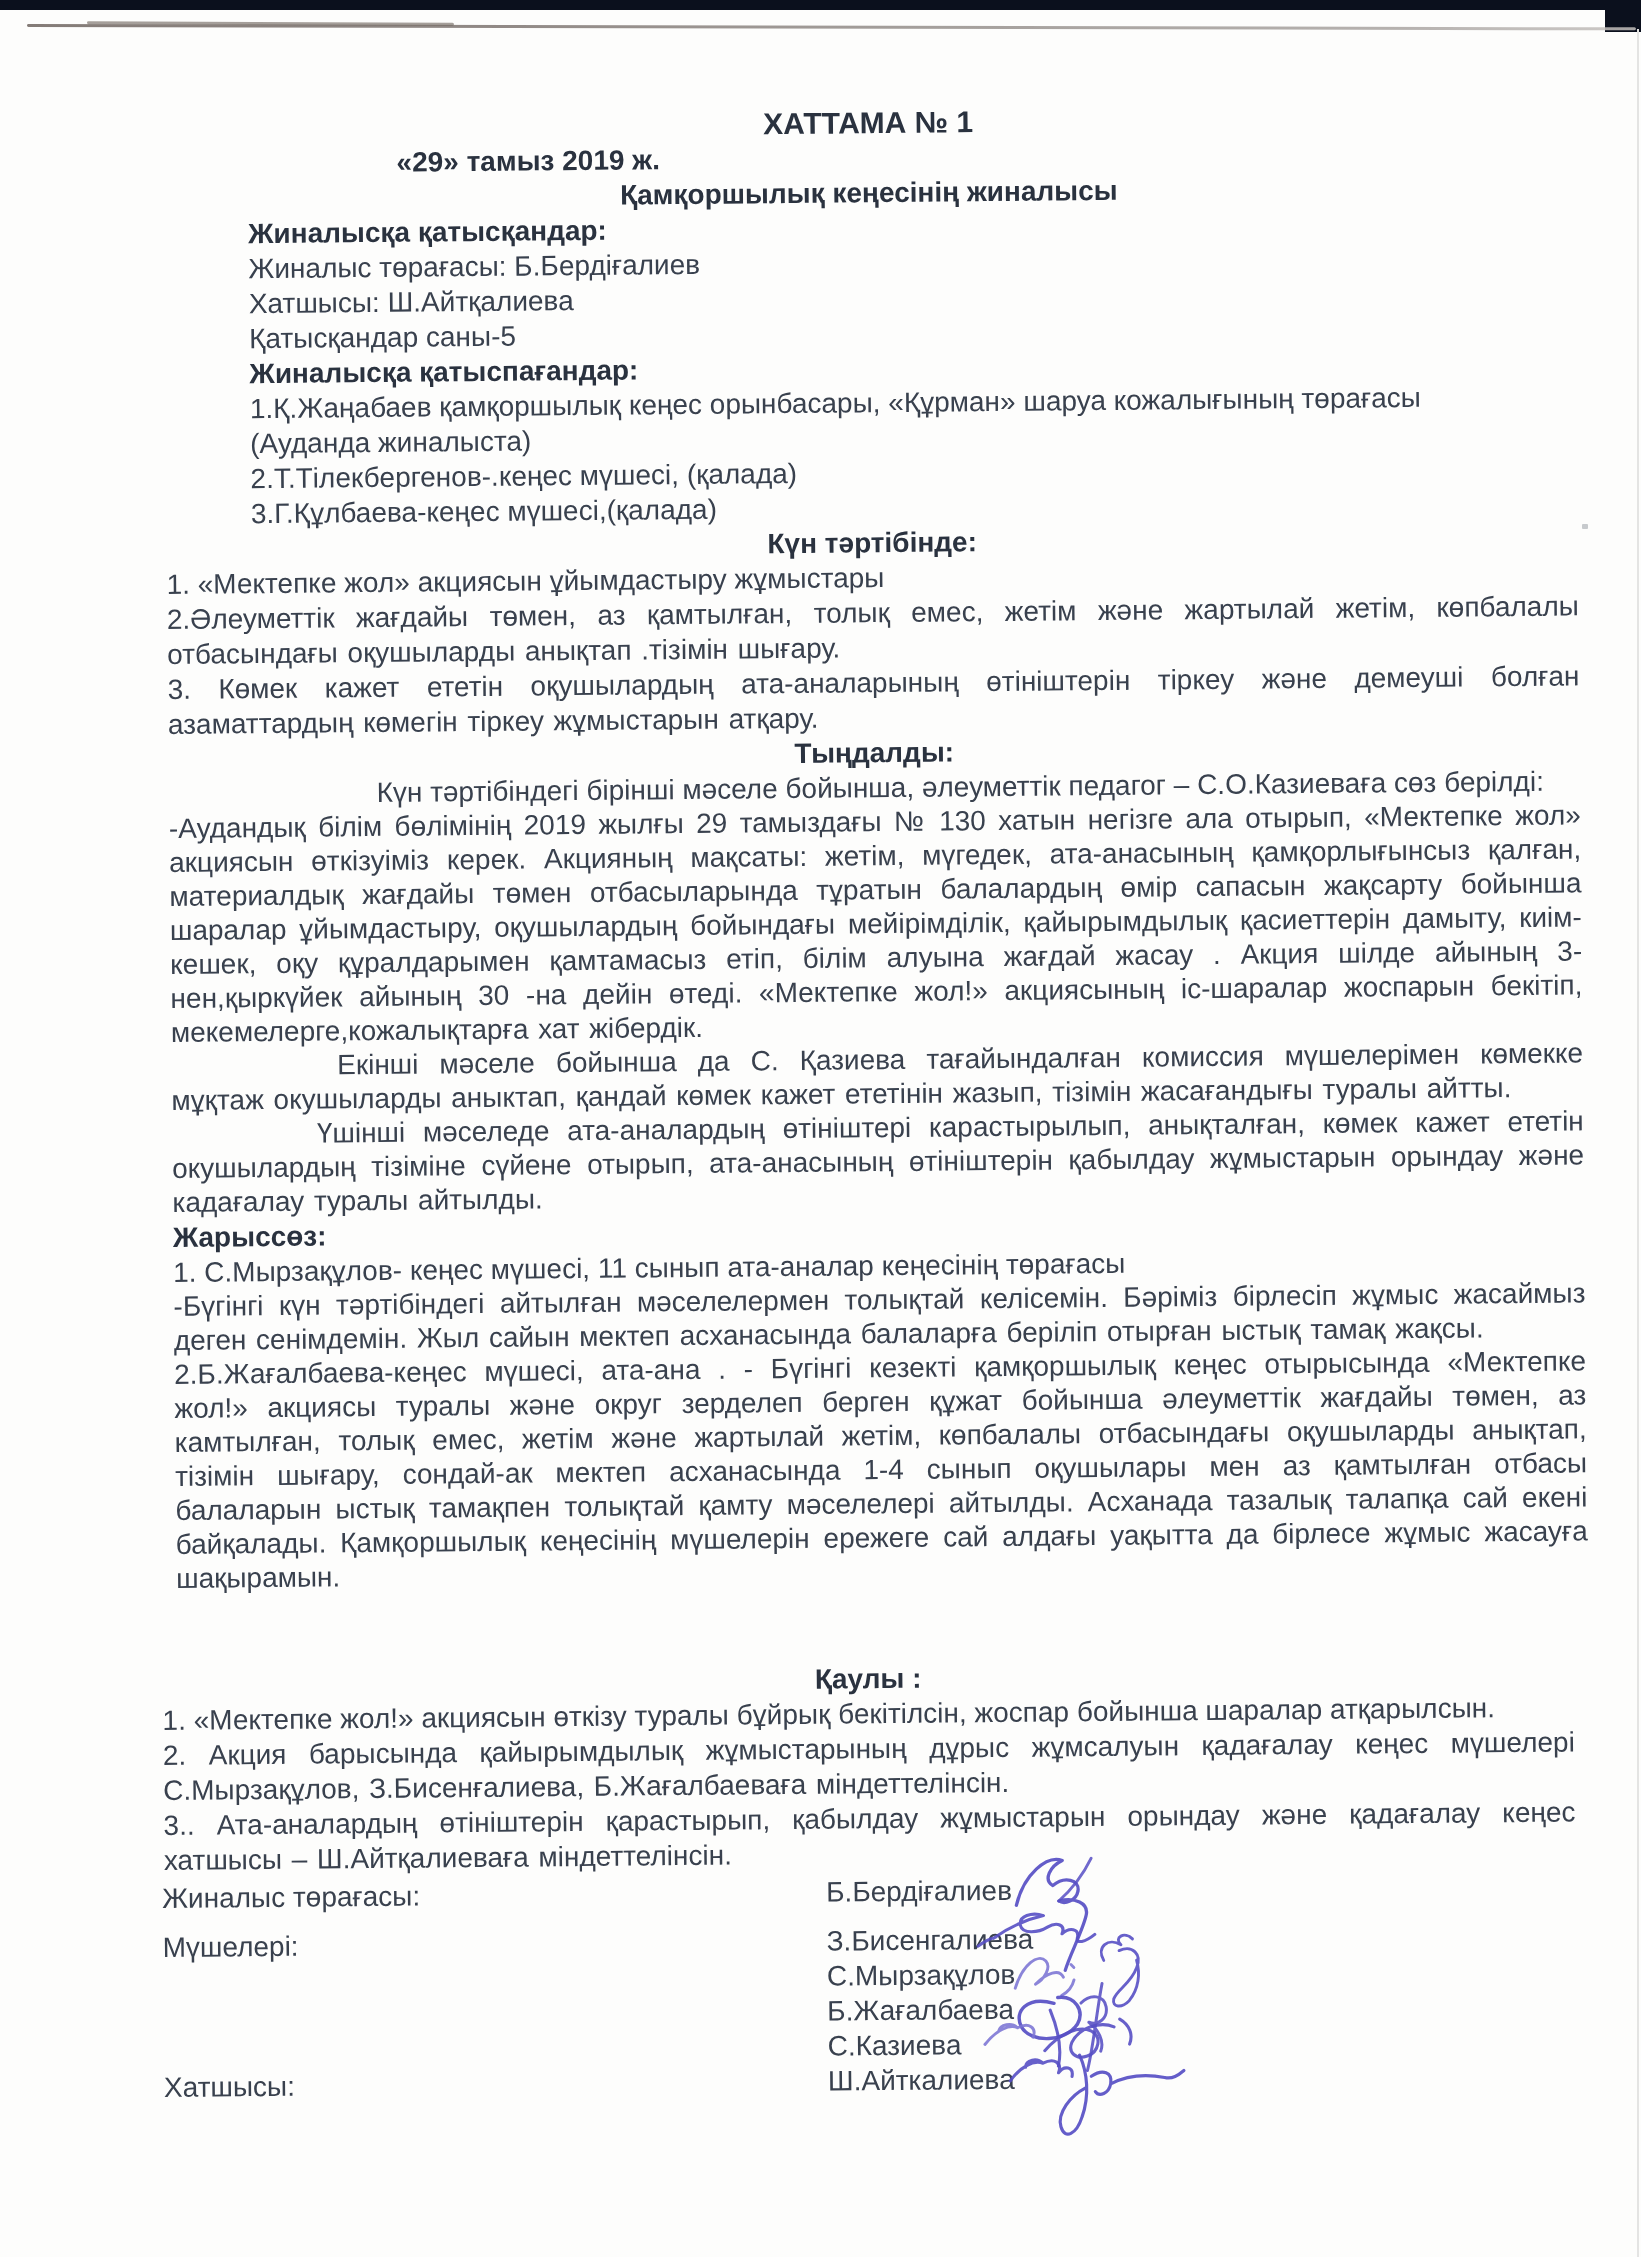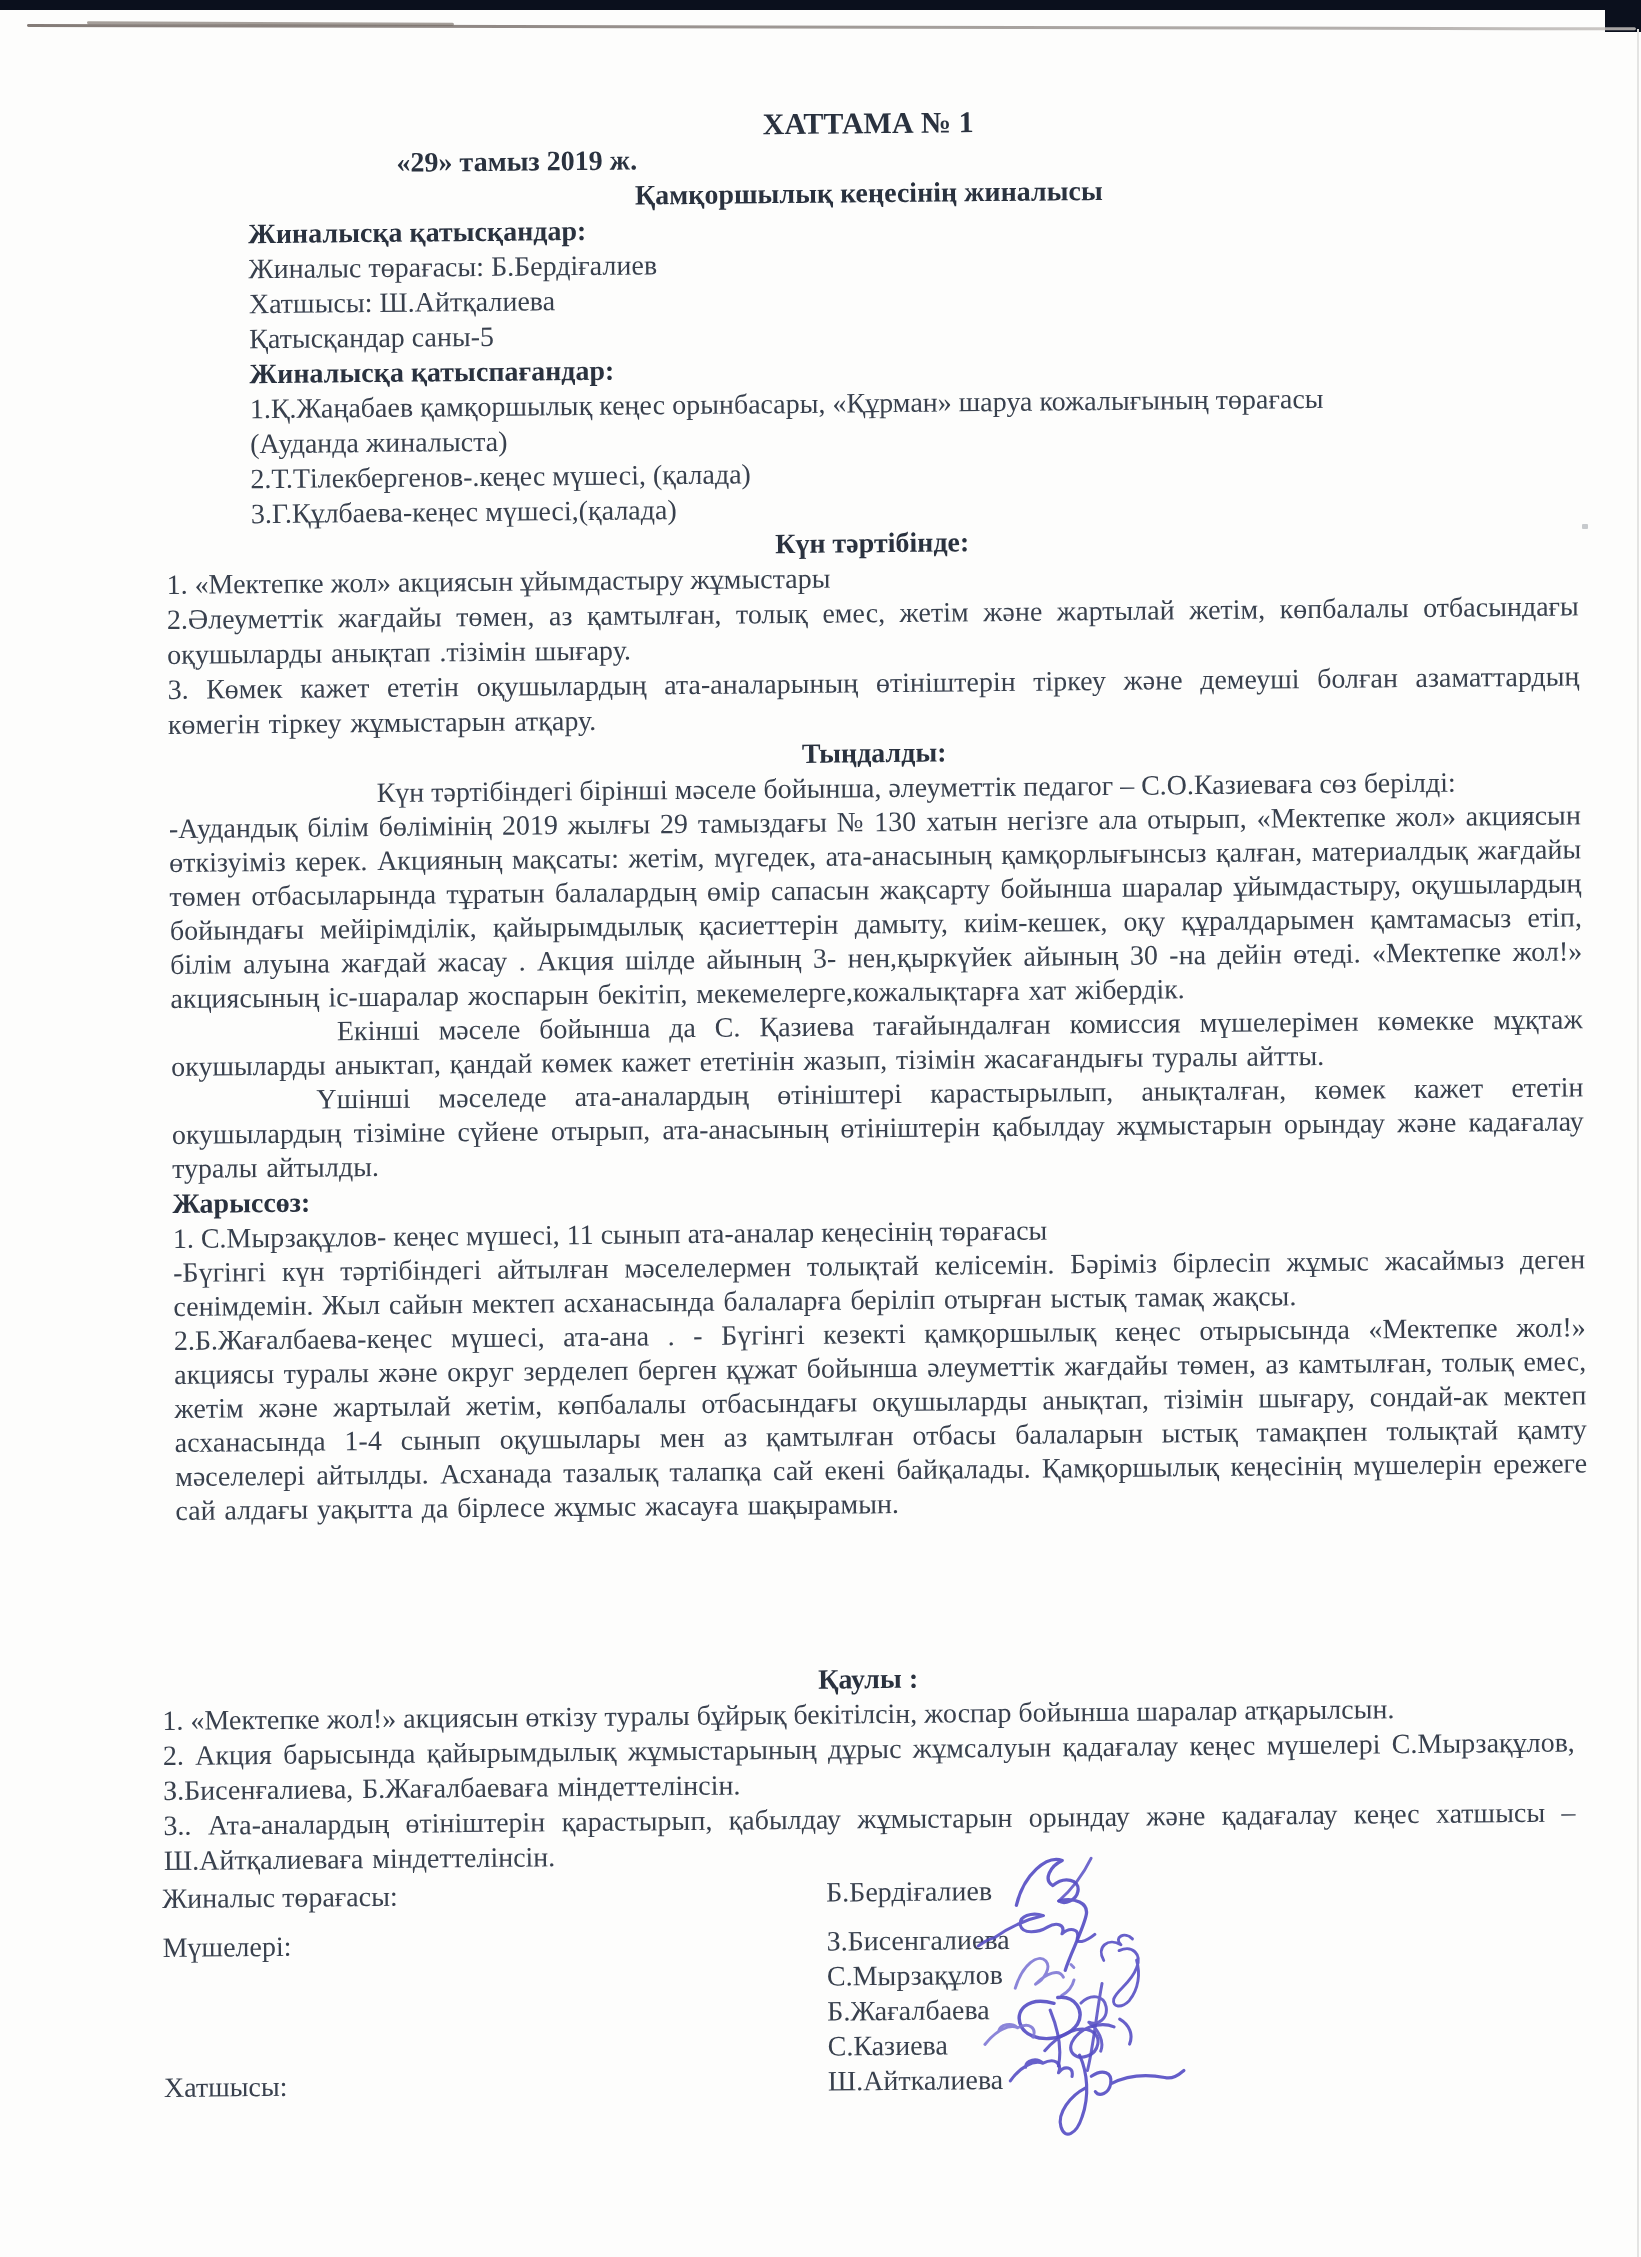--- a/index.html
+++ b/index.html
@@ -1,21 +1,21 @@
 <!DOCTYPE html>
 <html><head>
 <meta charset="utf-8">
 <style>
   html,body{margin:0;padding:0;background:#ffffff;}
   .page{
     position:relative;
     width:1641px;height:2257px;
     background:#fdfdfc;
     overflow:hidden;
-    font-family:Liberation Serif, serif;
+    font-family:Liberation Sans, sans-serif;
     color:#39414e;
   }
   
   .scan-topbar{position:absolute;left:0;top:0;width:1641px;height:9.7px;background:#0b101d;}
   .scan-corner{position:absolute;left:1605px;top:0;width:37px;height:32px;background:#0b101d;}
   .scan-line{
     position:absolute;left:27px;top:24px;width:1609px;height:2.9px;
     background:linear-gradient(90deg,#6f6560 0%,#7d7470 28%,#948e8a 55%,#a9a4a1 85%,#c4c0bd 100%);
     transform:rotate(0.12deg);transform-origin:0 0;border-radius:1.9px;opacity:.85;
   }

